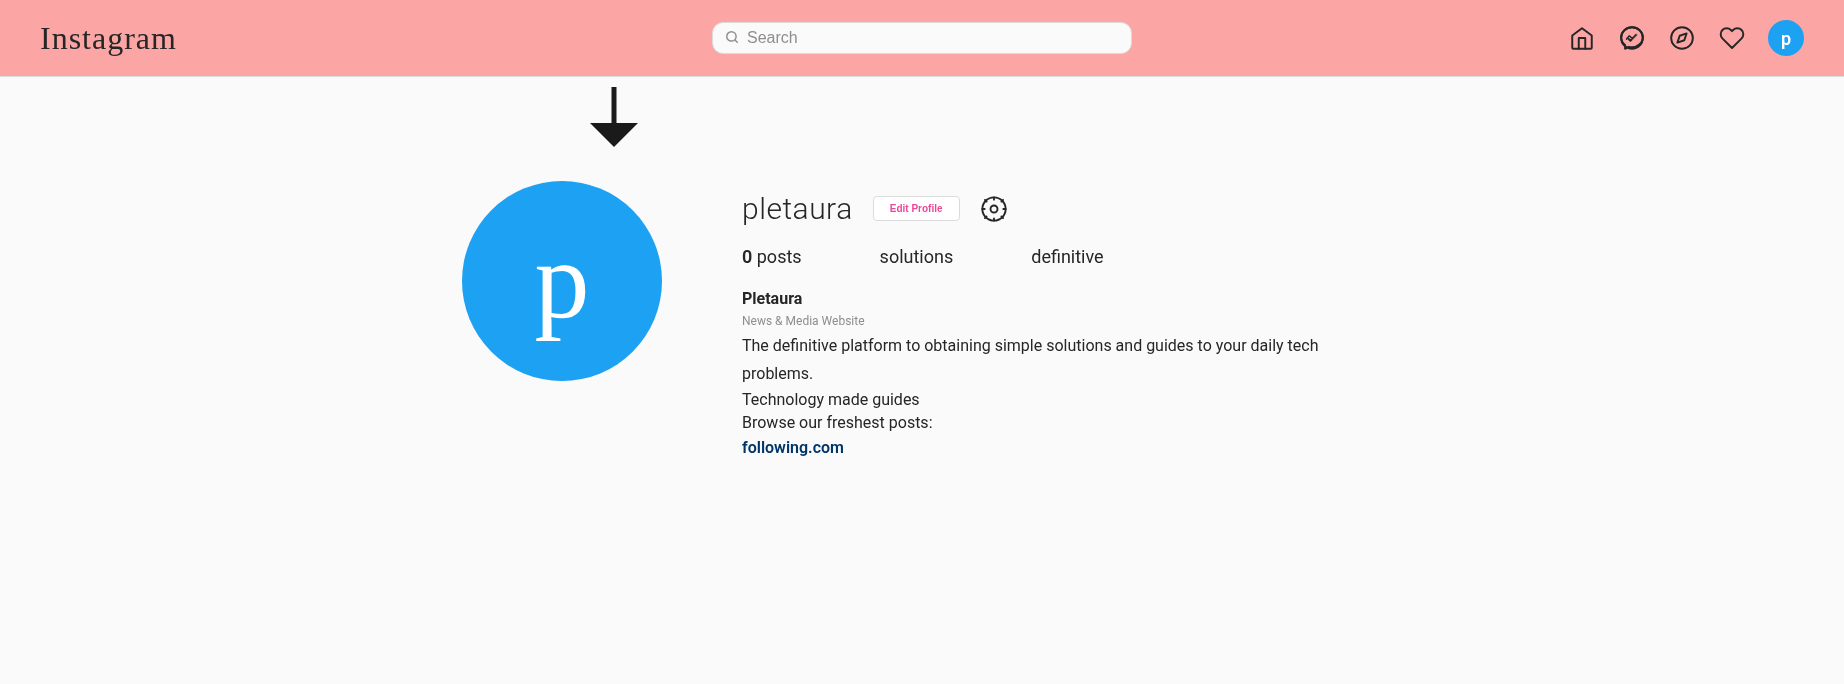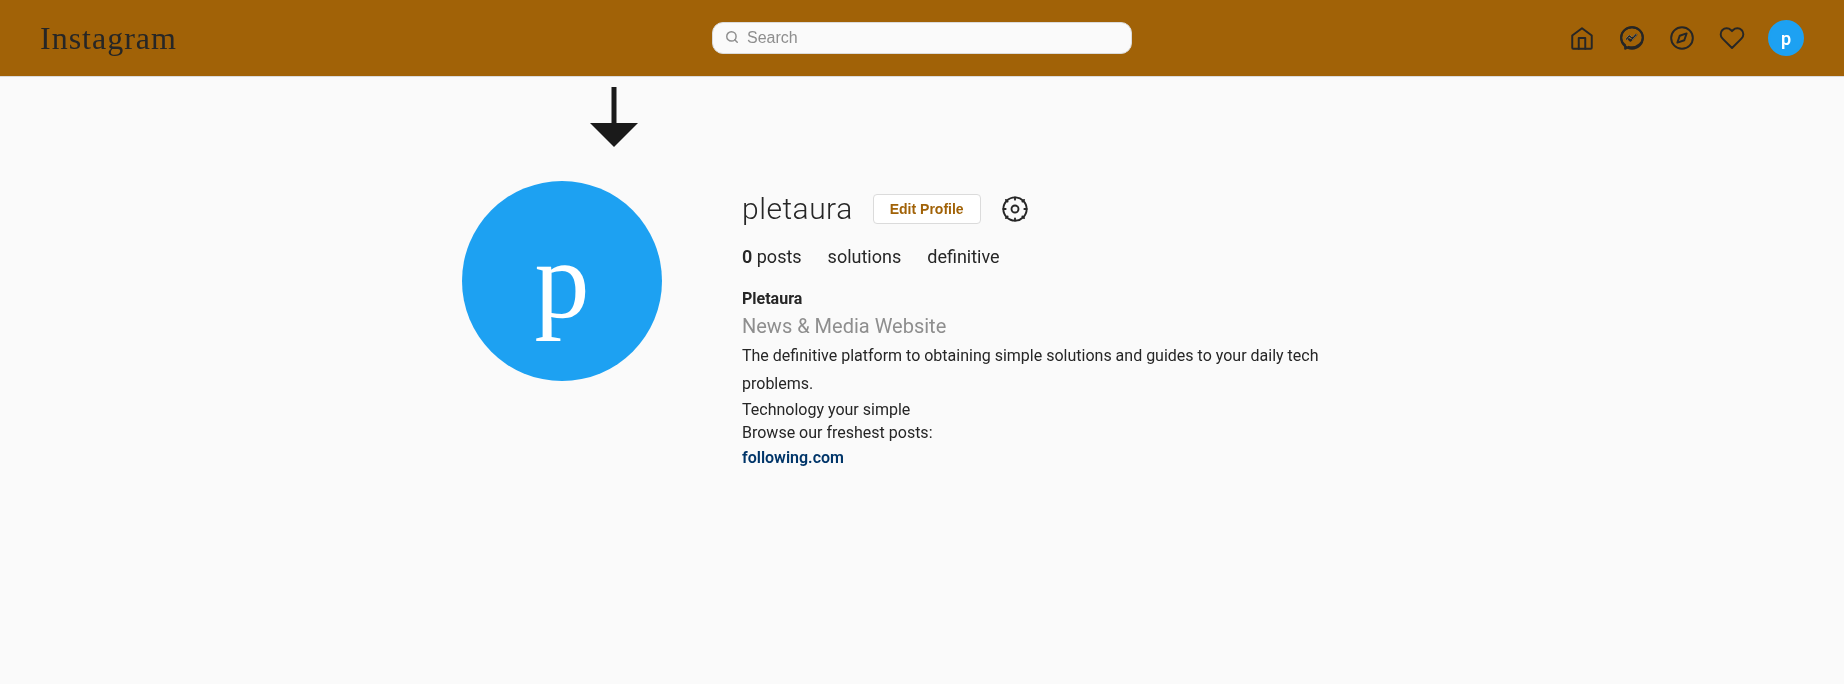--- a/index.html
+++ b/index.html
@@ -10,21 +10,21 @@
 
     body {
       font-family: -apple-system, BlinkMacSystemFont, 'Segoe UI', Roboto, Helvetica, Arial, sans-serif;
       background: #fafafa;
       width: 1844px;
       min-height: 684px;
     }
 
     
     .header {
-      background: #a16207;
+      background: #fca5a5;
       border-bottom: 1px solid #dbdbdb;
       height: 77px;
       display: flex;
       align-items: center;
       justify-content: space-between;
       padding: 0 40px;
       position: relative;
     }
 
     .header-logo {
@@ -155,56 +155,56 @@
       font-weight: 300;
       color: #262626;
       letter-spacing: 0.5px;
     }
 
     .edit-profile-btn {
       padding: 6px 16px;
       border: 1px solid #dbdbdb;
       border-radius: 4px;
       background: white;
-      font-size: 14px;
+      font-size: 10px;
       font-weight: 600;
-      color: #a16207;
+      color: #ec4899;
       cursor: pointer;
     }
 
     .settings-icon {
       width: 28px;
       height: 28px;
       cursor: pointer;
     }
 
     .profile-stats {
       display: flex;
-      gap: 26px;
+      gap: 78px;
       margin-bottom: 22px;
     }
 
     .stat-item {
       font-size: 18px;
       color: #262626;
     }
 
     .stat-count {
       font-weight: 600;
     }
 
     .profile-name {
       font-size: 16px;
       font-weight: 700;
       color: #262626;
       margin-bottom: 6px;
     }
 
     .profile-category {
-      font-size: 20px;
+      font-size: 12px;
       color: #8e8e8e;
       margin-bottom: 6px;
     }
 
     .profile-bio {
       font-size: 16px;
       color: #262626;
       line-height: 1.5;
       margin-bottom: 4px;
       max-width: 600px;
@@ -331,19 +331,19 @@
         <span class="stat-item">
           <span>definitive</span>
         </span>
       </div>
 
       
       <p class="profile-name">Pletaura</p>
       <p class="profile-category">News &amp; Media Website</p>
       <p class="profile-bio">The definitive platform to obtaining simple solutions and guides to your daily tech</p>
       <p class="profile-bio">problems.</p>
-      <p class="profile-tagline">Technology your simple</p>
+      <p class="profile-tagline">Technology made guides</p>
       <p class="profile-cta">Browse our freshest posts:</p>
       <a class="profile-link" href="#">following.com</a>
 
     </div>
   </div>
 </main>
 
 </body></html>

